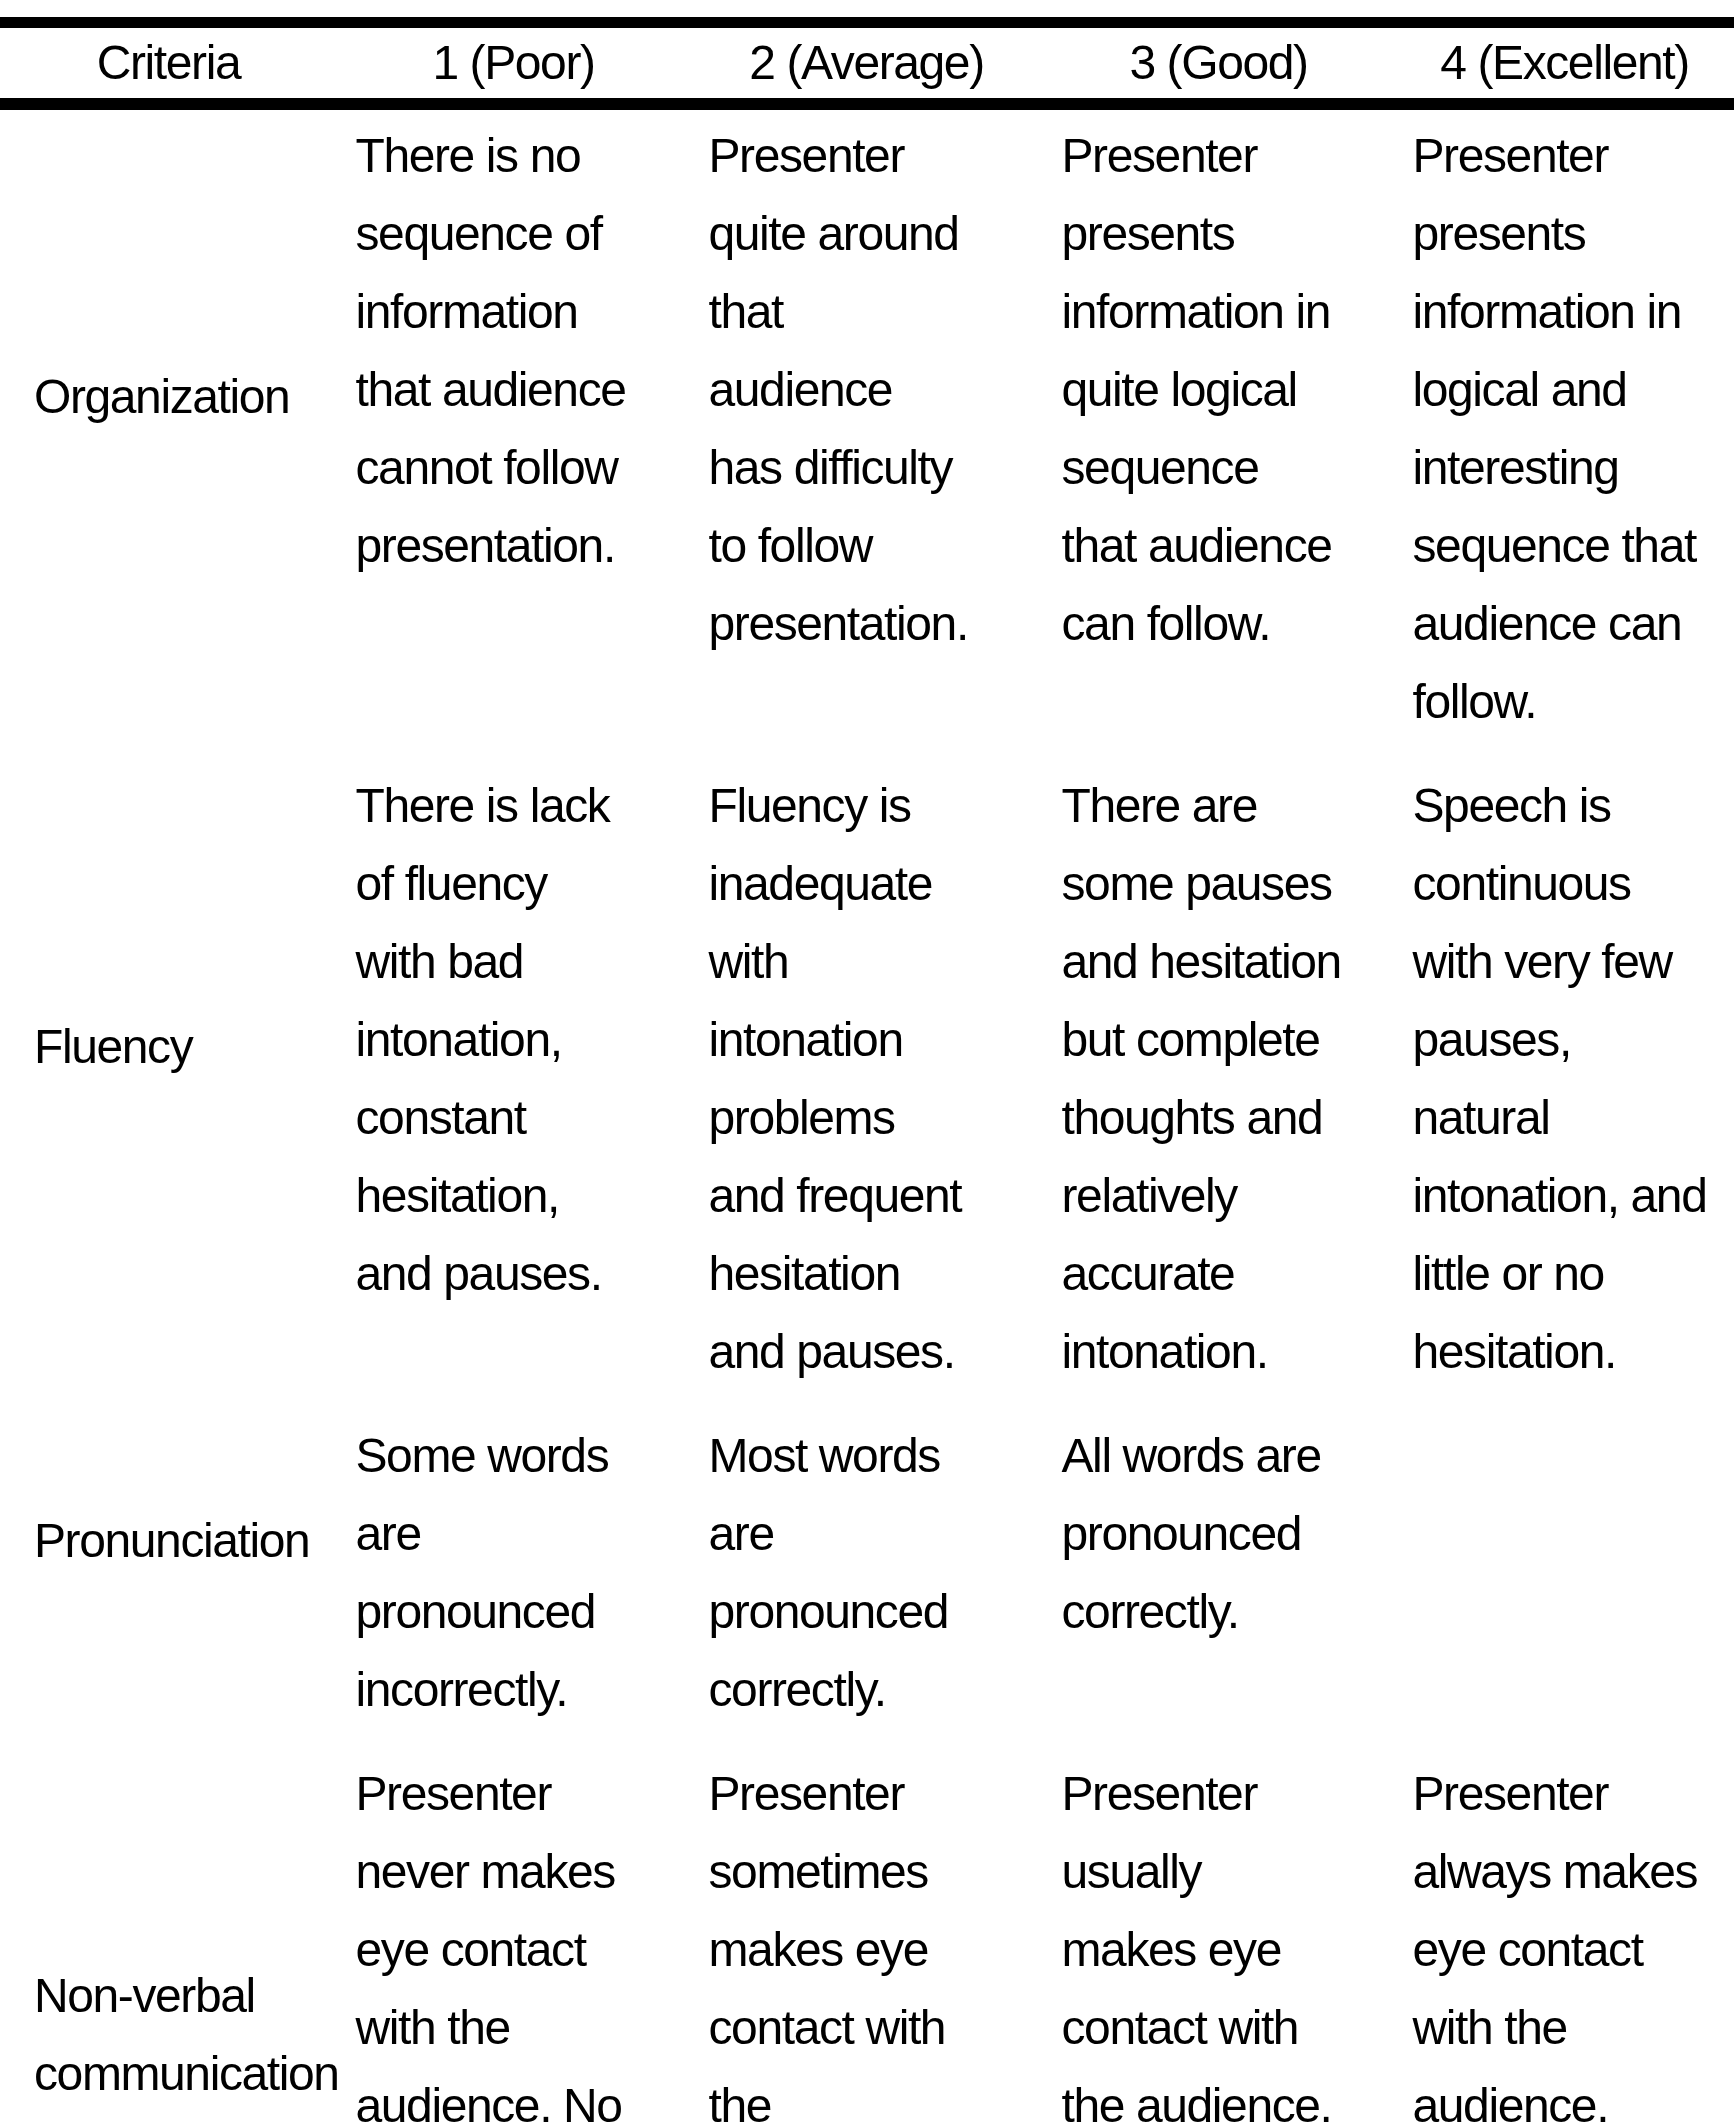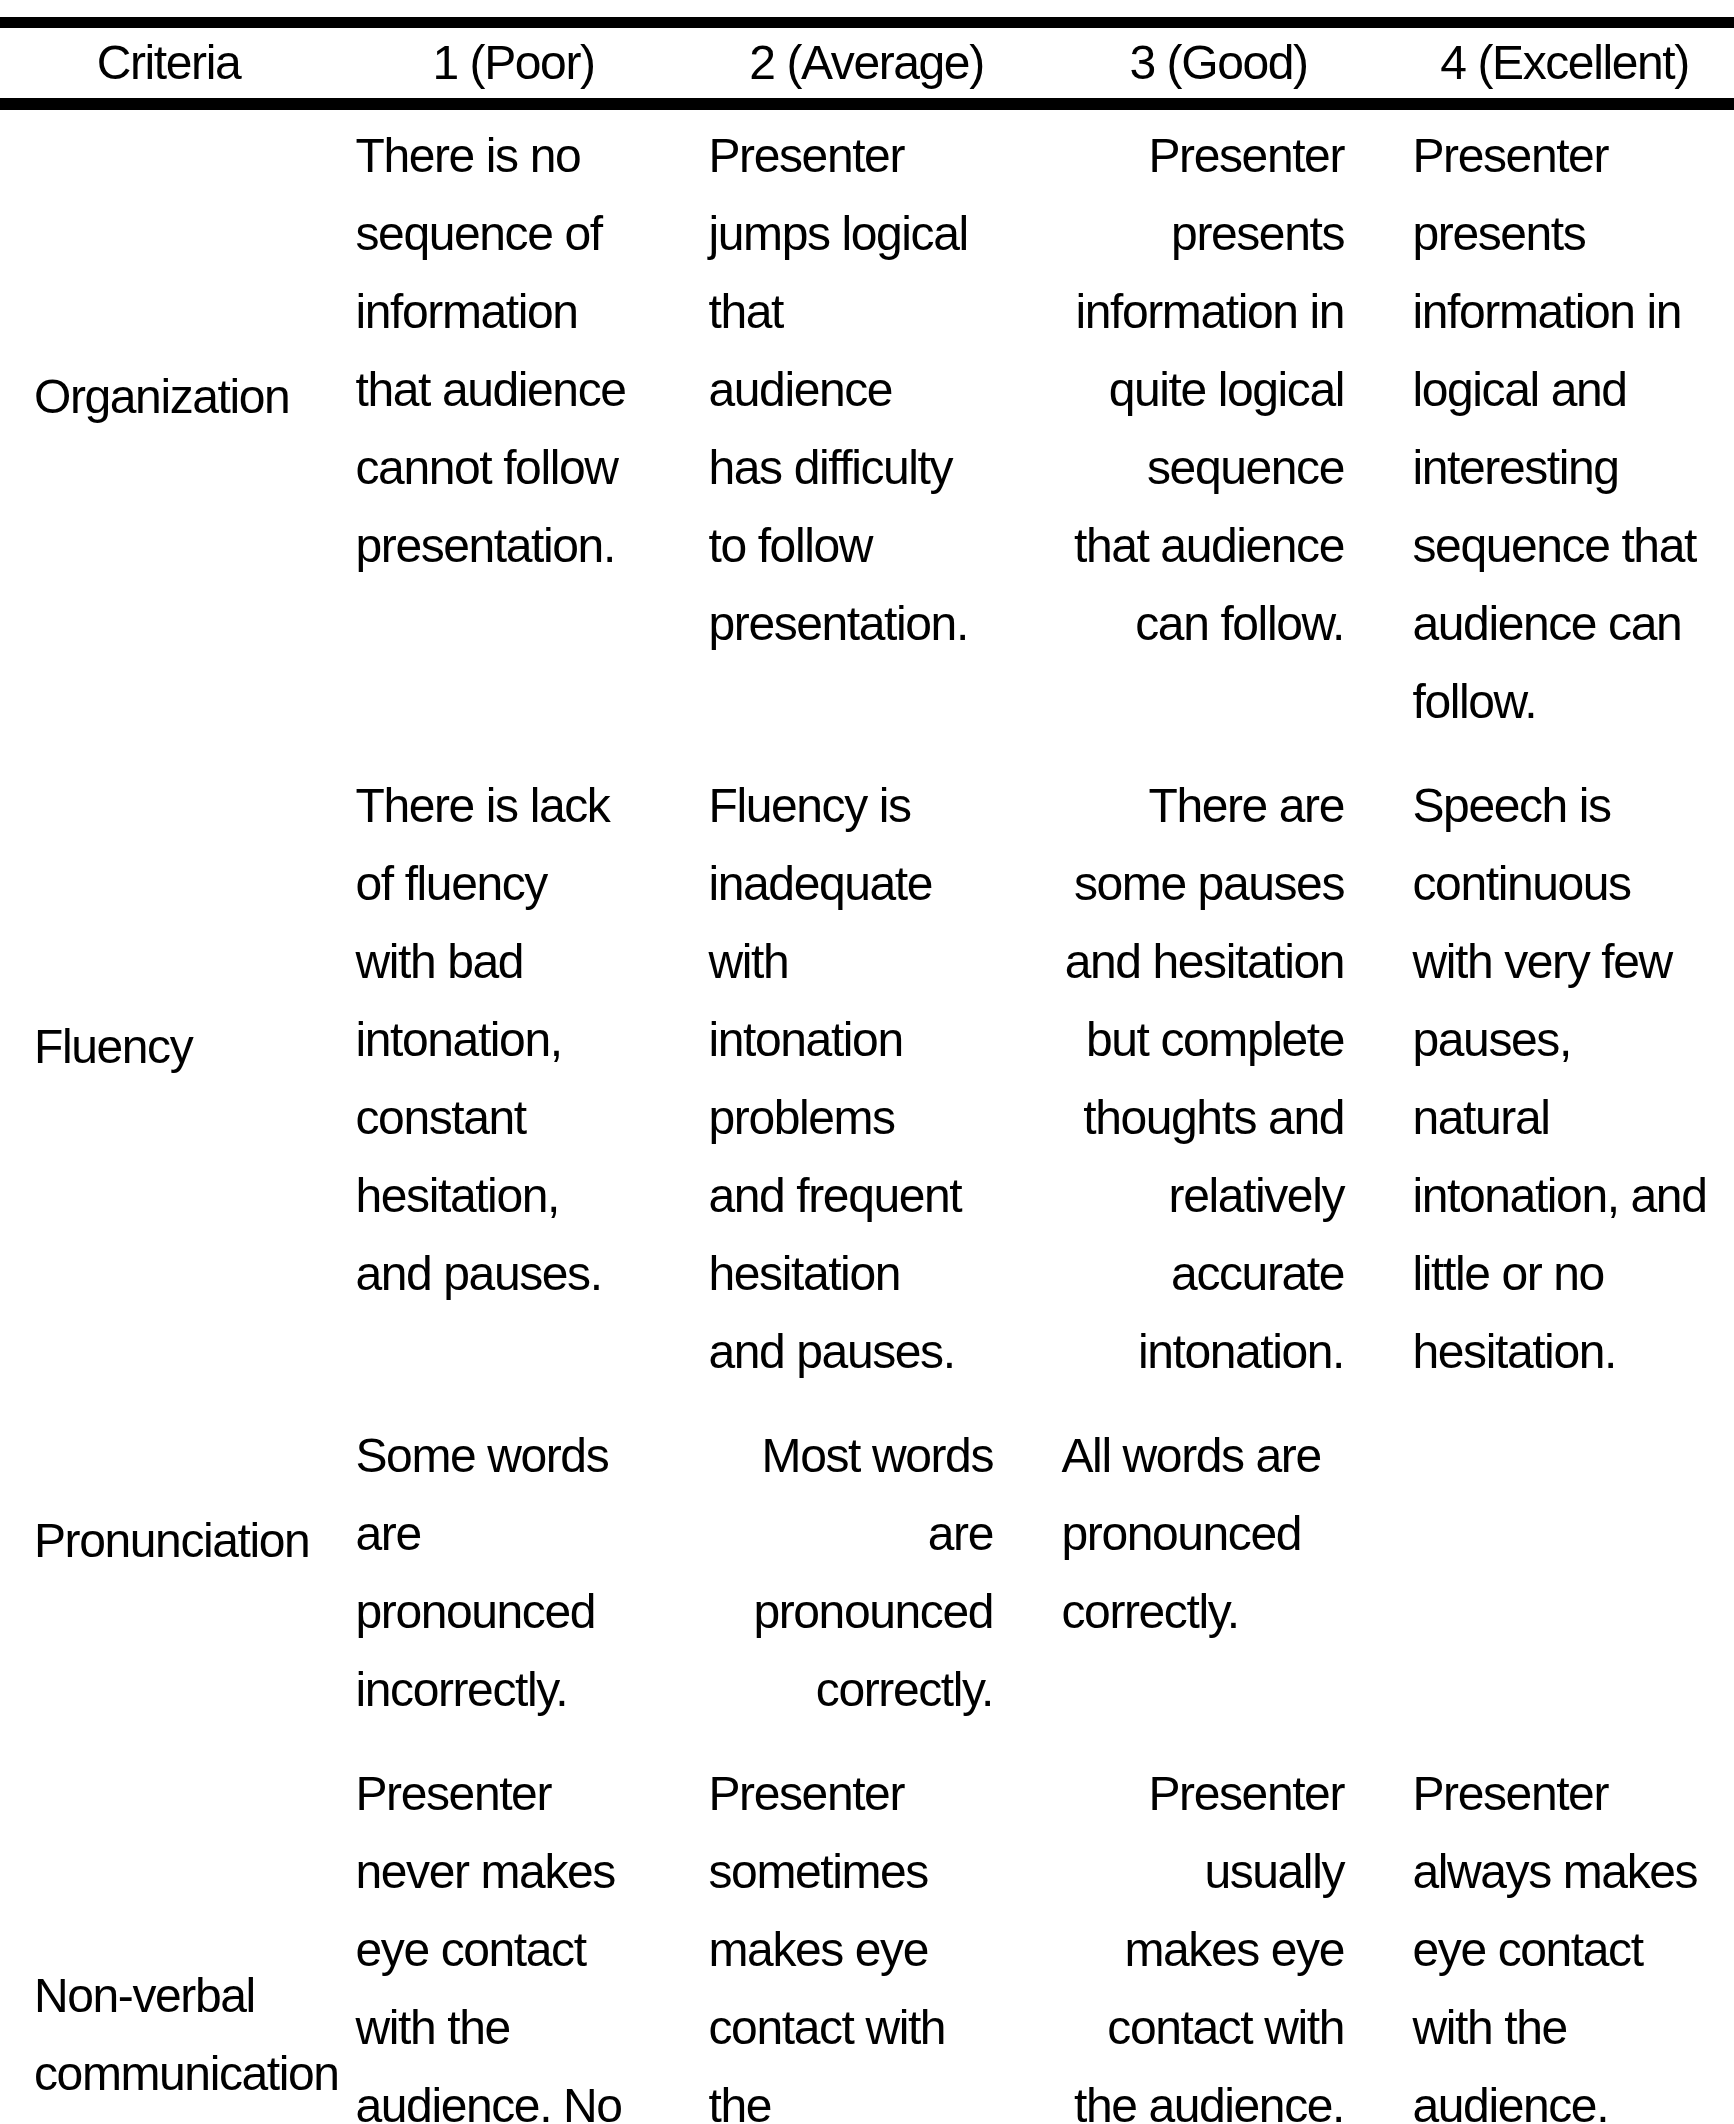--- a/index.html
+++ b/index.html
@@ -37,21 +37,21 @@
     line-height: 70px;
     white-space: nowrap;
   }
   .cell {
     line-height: 78px;
     padding: 7.4px 0 18.5px 18.5px;
   }
   
   .col-poor      { padding-right: 58px; }
   .col-average   { padding-right: 66px; }
-  .col-good      { padding-right: 50px; text-align: right; }
+  .col-good      { padding-right: 50px; }
   .col-excellent { padding-right: 22px; }
   .crit {
     align-self: center;
     padding-left: 34px;
     padding-right: 0;
     line-height: 78px;
     transform: translateY(-32px);
   }
 </style>
 </head>
@@ -67,21 +67,21 @@
     <div class="hcell">2 (Average)</div>
     <div class="hcell">3 (Good)</div>
     <div class="hcell">4 (Excellent)</div>
   </div>
 
   <div class="rule rule-header"></div>
 
   <div class="grid">
     <div class="cell crit">Organization</div>
     <div class="cell col-poor">There is no sequence of information that audience cannot follow presentation.</div>
-    <div class="cell col-average">Presenter jumps logical that audience has difficulty to follow presentation.</div>
+    <div class="cell col-average">Presenter quite around that audience has difficulty to follow presentation.</div>
     <div class="cell col-good">Presenter presents information in quite logical sequence that audience can follow.</div>
     <div class="cell col-excellent">Presenter presents information in logical and interesting sequence that audience can follow.</div>
   </div>
 
   <div class="grid">
     <div class="cell crit">Fluency</div>
     <div class="cell col-poor">There is lack of fluency with bad intonation, constant hesitation, and pauses.</div>
     <div class="cell col-average">Fluency is inadequate with intonation problems and frequent hesitation and pauses.</div>
     <div class="cell col-good">There are some pauses and hesitation but complete thoughts and relatively accurate intonation.</div>
     <div class="cell col-excellent">Speech is continuous with very few pauses, natural intonation, and little or no hesitation.</div>

